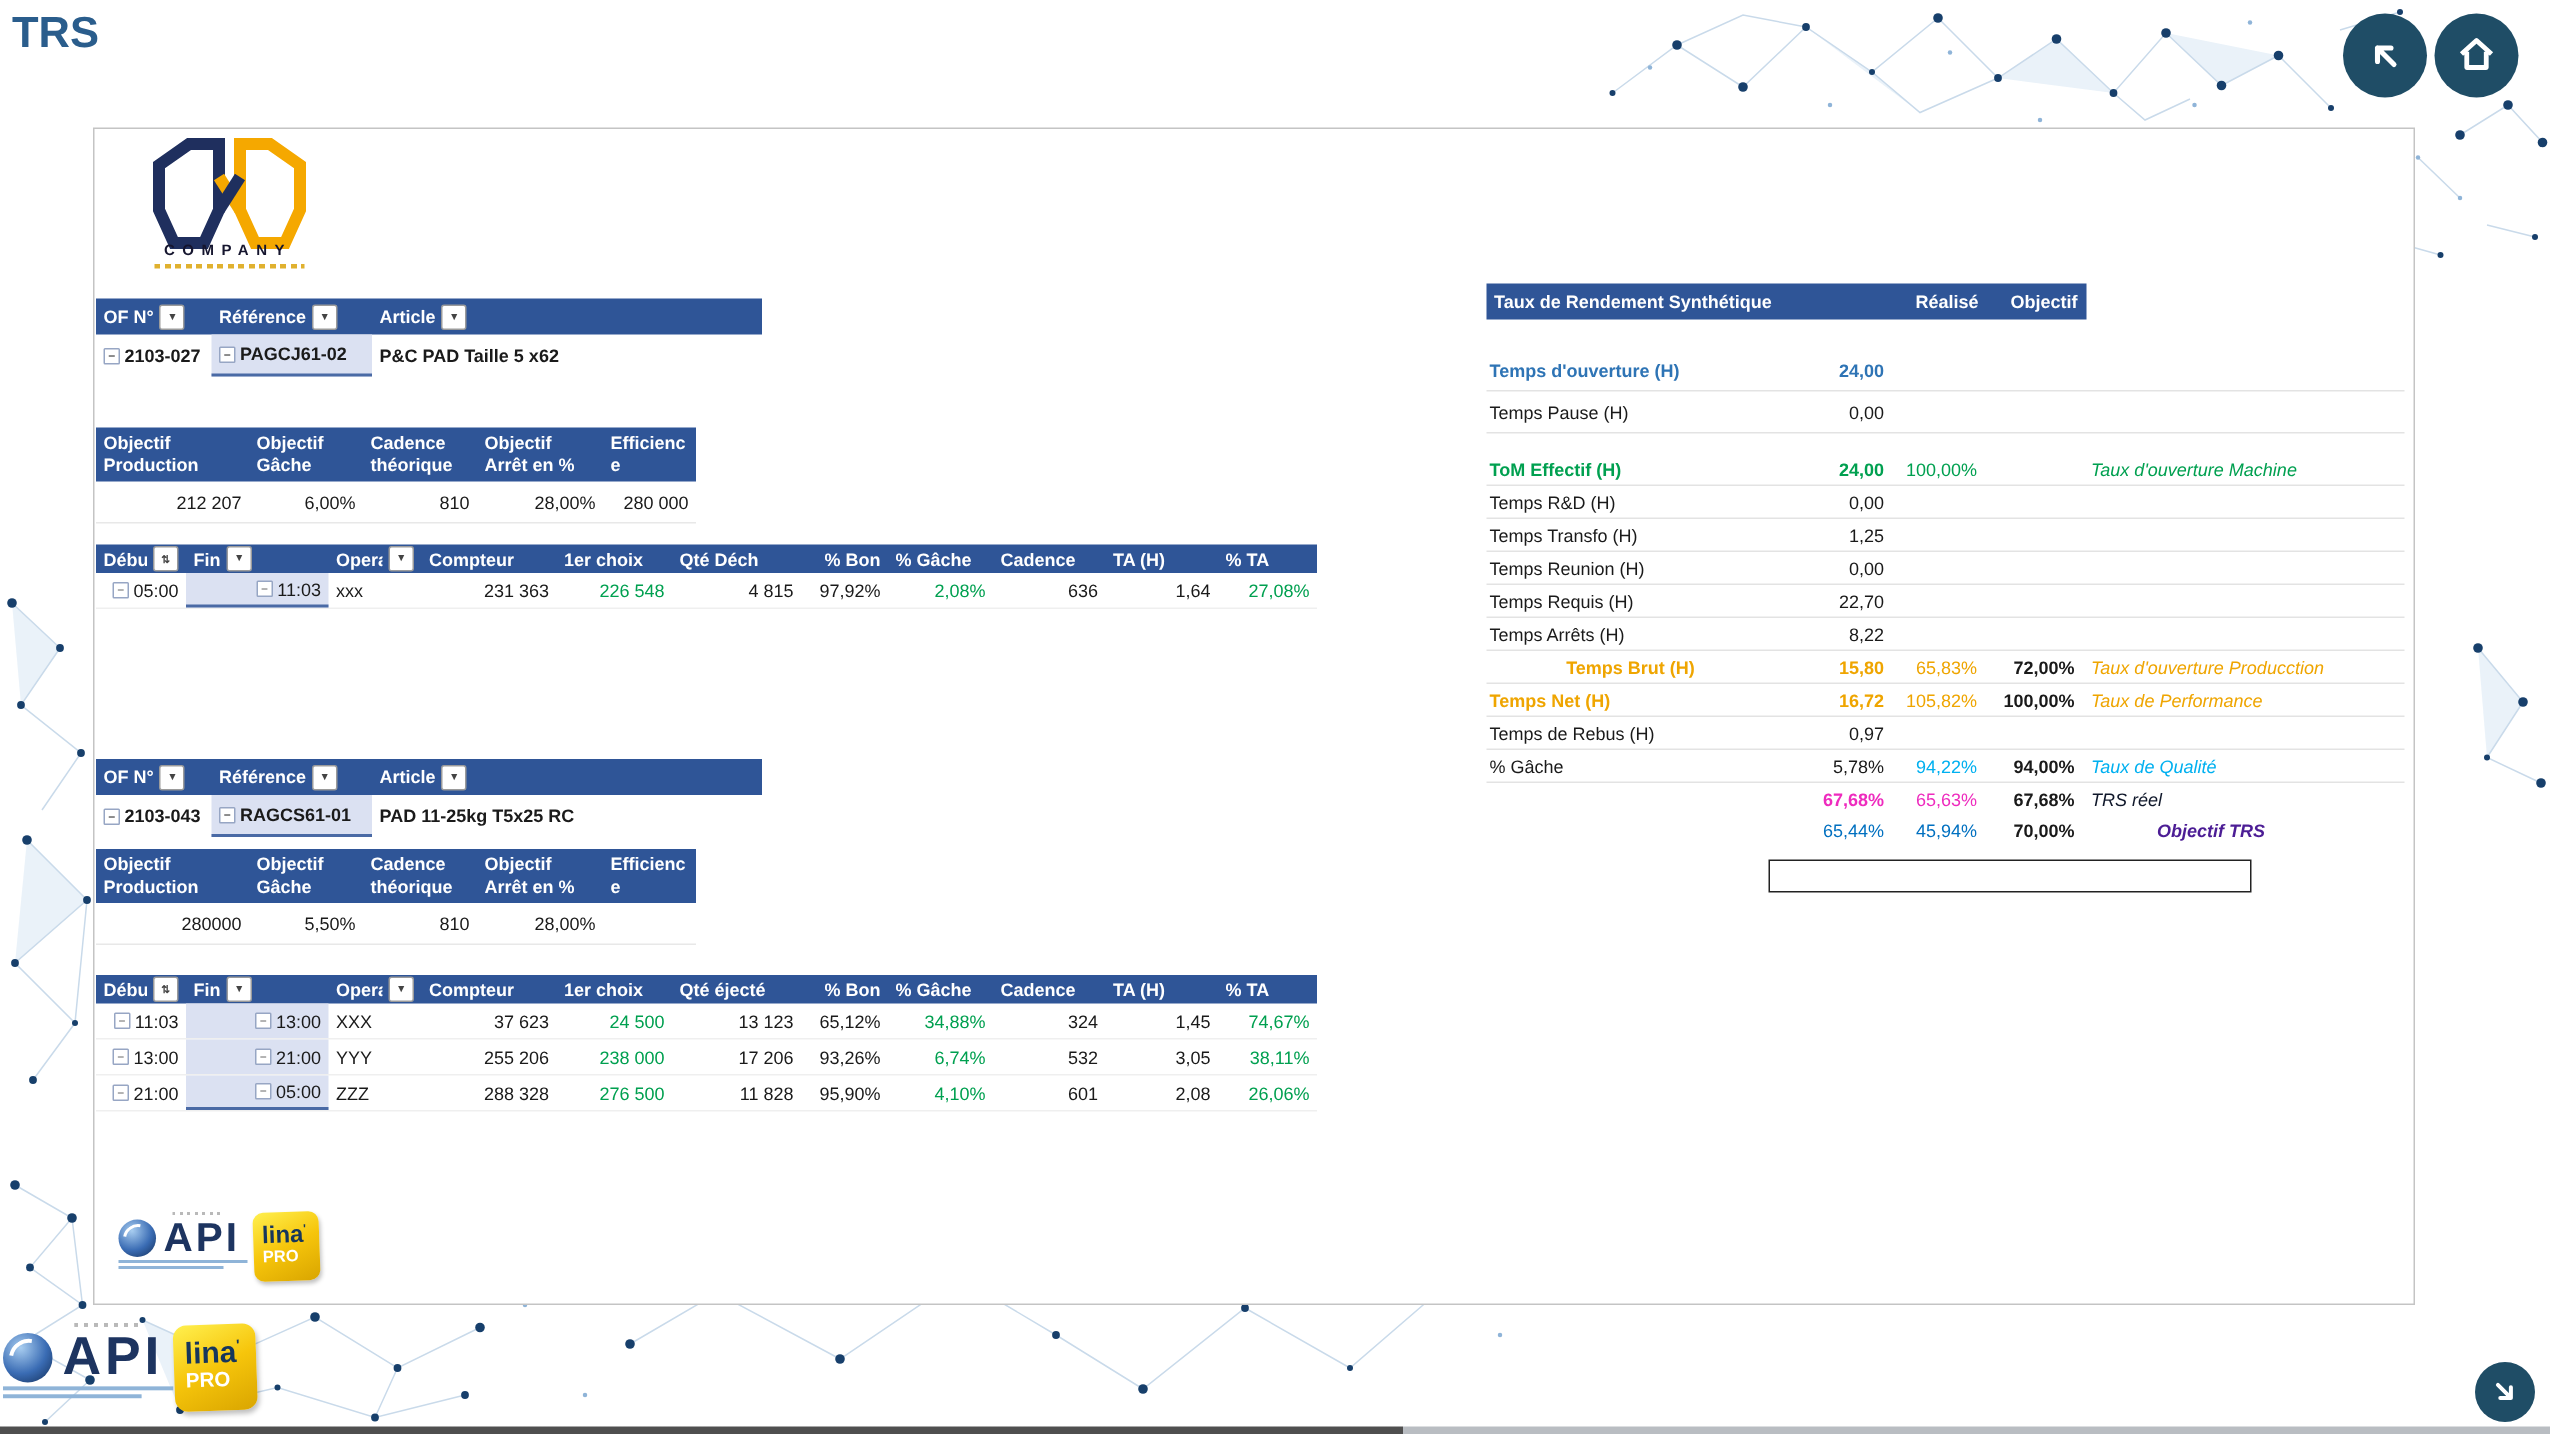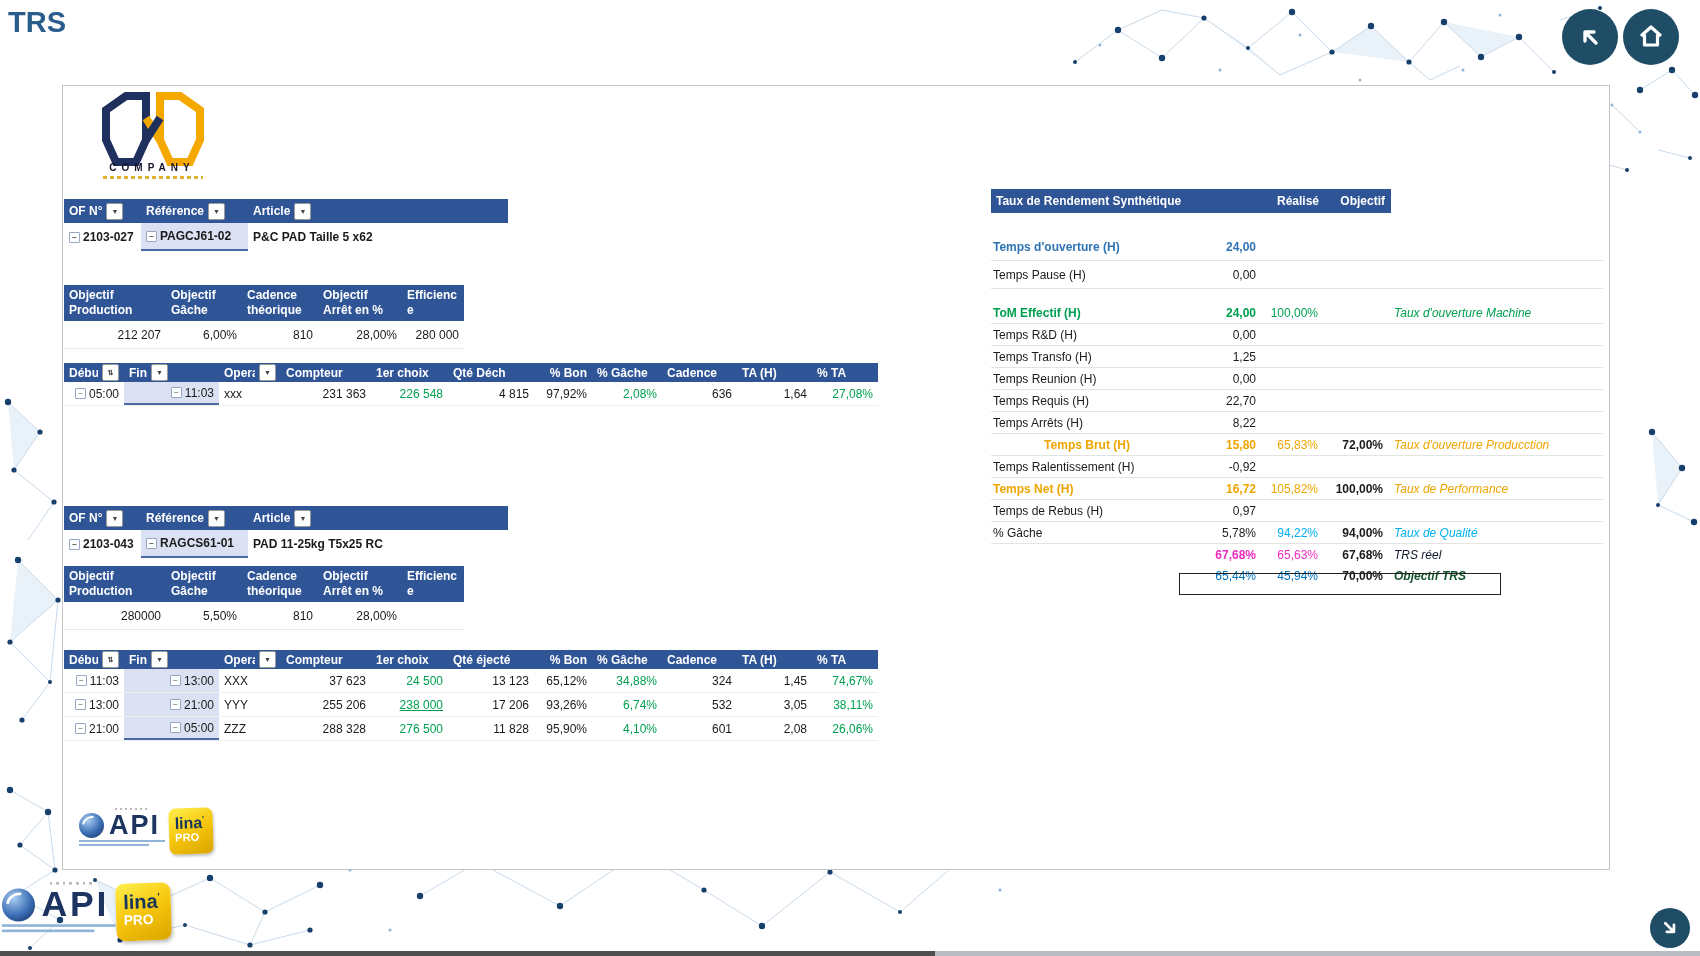--- a/index.html
+++ b/index.html
@@ -482,21 +482,21 @@
         <div class="cell num hl" style="width: 95px;">
           <span class="clp">−</span>
           <span>21:00</span>
         </div>
         <div class="cell" style="width: 62px;">
           <span>YYY</span>
         </div>
         <div class="cell num" style="width: 90px;">
           <span>255 206</span>
         </div>
-        <div class="cell num grn" style="width: 77px; text-decoration: underline;">
+        <div class="cell num grn" style="width: 77px;">
           <span>238 000</span>
         </div>
         <div class="cell num" style="width: 86px;">
           <span>17 206</span>
         </div>
         <div class="cell num" style="width: 58px;">
           <span>93,26%</span>
         </div>
         <div class="cell num grn" style="width: 70px;">
           <span>6,74%</span>
@@ -615,27 +615,20 @@
           <span class="note"></span>
         </div>
         <div class="trs-row">
           <span class="lab" style="color: rgb(239, 165, 0); font-weight: 700; text-align: center;">Temps Brut (H)</span>
           <span class="val" style="color: rgb(239, 165, 0); font-weight: 700;">15,80</span>
           <span class="rea" style="color: rgb(239, 165, 0);">65,83%</span>
           <span class="obj">72,00%</span>
           <span class="note" style="color: rgb(239, 165, 0);">Taux d'ouverture Producction</span>
         </div>
         <div class="trs-row">
-          <span class="lab">Temps Ralentissement (H)</span>
-          <span class="val">-0,92</span>
-          <span class="rea"></span>
-          <span class="obj"></span>
-          <span class="note"></span>
-        </div>
-        <div class="trs-row">
           <span class="lab" style="color: rgb(239, 165, 0); font-weight: 700;">Temps Net (H)</span>
           <span class="val" style="color: rgb(239, 165, 0); font-weight: 700;">16,72</span>
           <span class="rea" style="color: rgb(239, 165, 0);">105,82%</span>
           <span class="obj">100,00%</span>
           <span class="note" style="color: rgb(239, 165, 0);">Taux de Performance</span>
         </div>
         <div class="trs-row">
           <span class="lab">Temps de Rebus (H)</span>
           <span class="val">0,97</span>
           <span class="rea"></span>
@@ -654,21 +647,21 @@
           <span class="val" style="color: rgb(238, 43, 190); font-weight: 700;">67,68%</span>
           <span class="rea" style="color: rgb(238, 43, 190);">65,63%</span>
           <span class="obj">67,68%</span>
           <span class="note" style="color: #0f172a;">TRS réel</span>
         </div>
         <div class="trs-row nosep">
           <span class="lab"></span>
           <span class="val" style="color: rgb(0, 112, 192);">65,44%</span>
           <span class="rea" style="color: rgb(0, 112, 192);">45,94%</span>
           <span class="obj">70,00%</span>
-          <span class="note" style="color: #14532d; font-weight: 700;">Objectif TRS</span>
+          <span class="note" style="color: #4c1d95; font-weight: 700; margin-left: 44px;">Objectif TRS</span>
         </div>
         <div id="trs-box" style="top: 339px;"></div>
       </div>
   </div>
 
   <div class="abs" style="left:16px;top:722px;">
     <div class="api">
       <div class="dots"></div>
       <div class="row">
           <span class="globe"></span>

